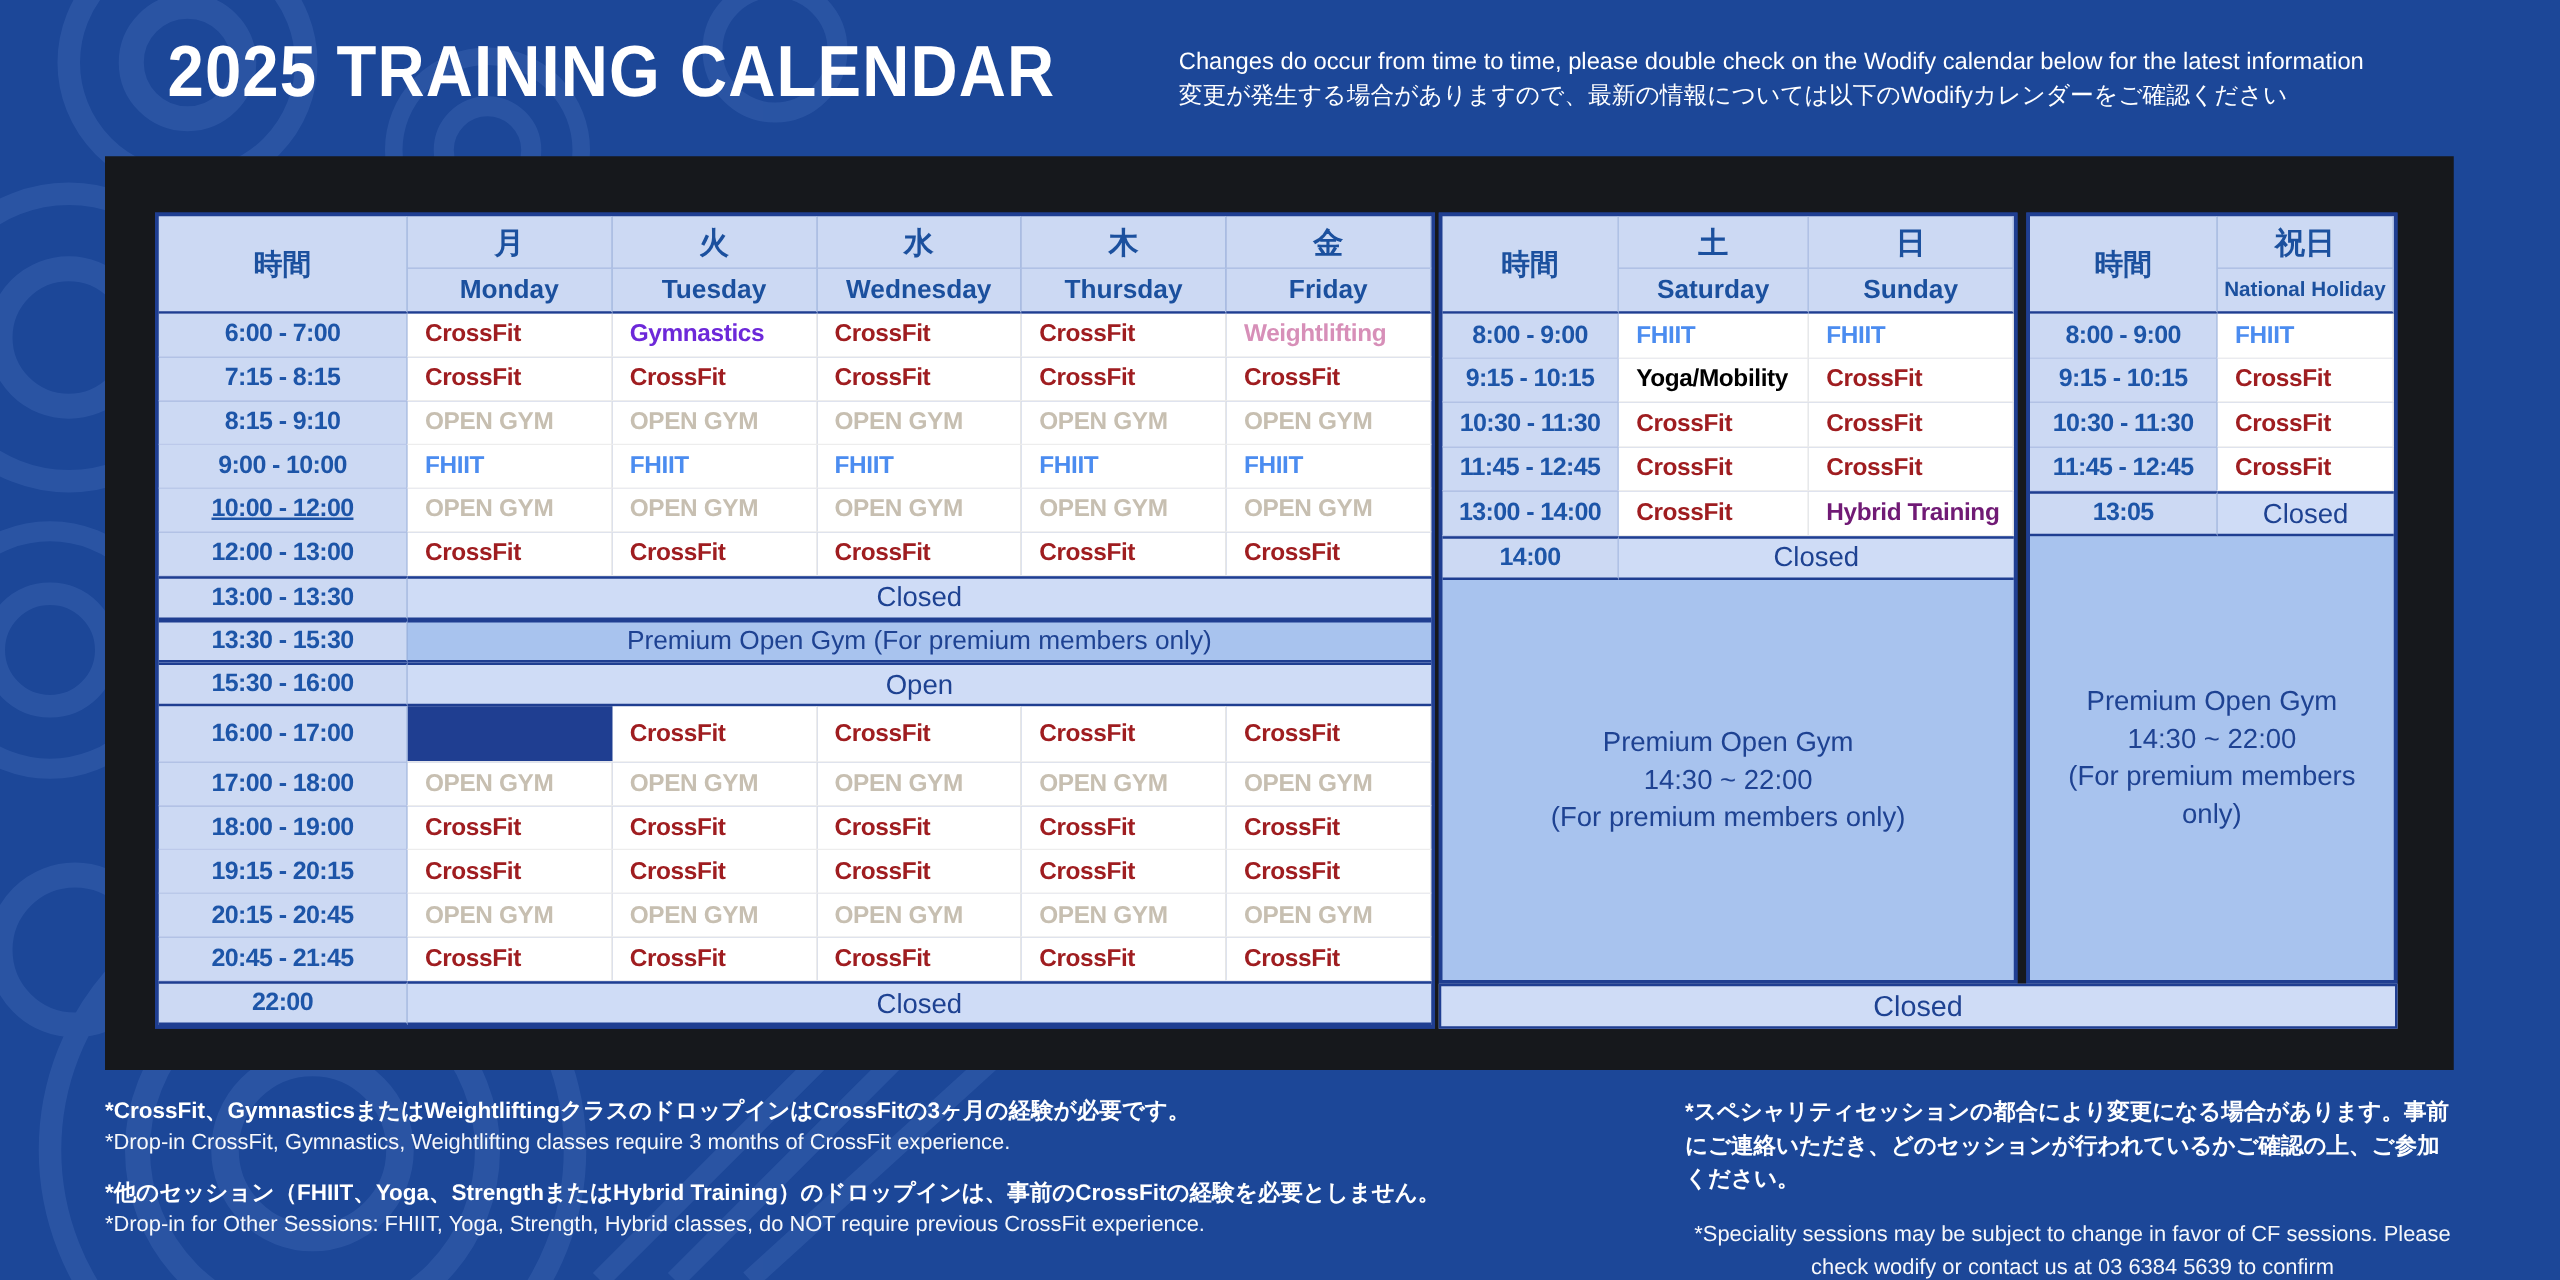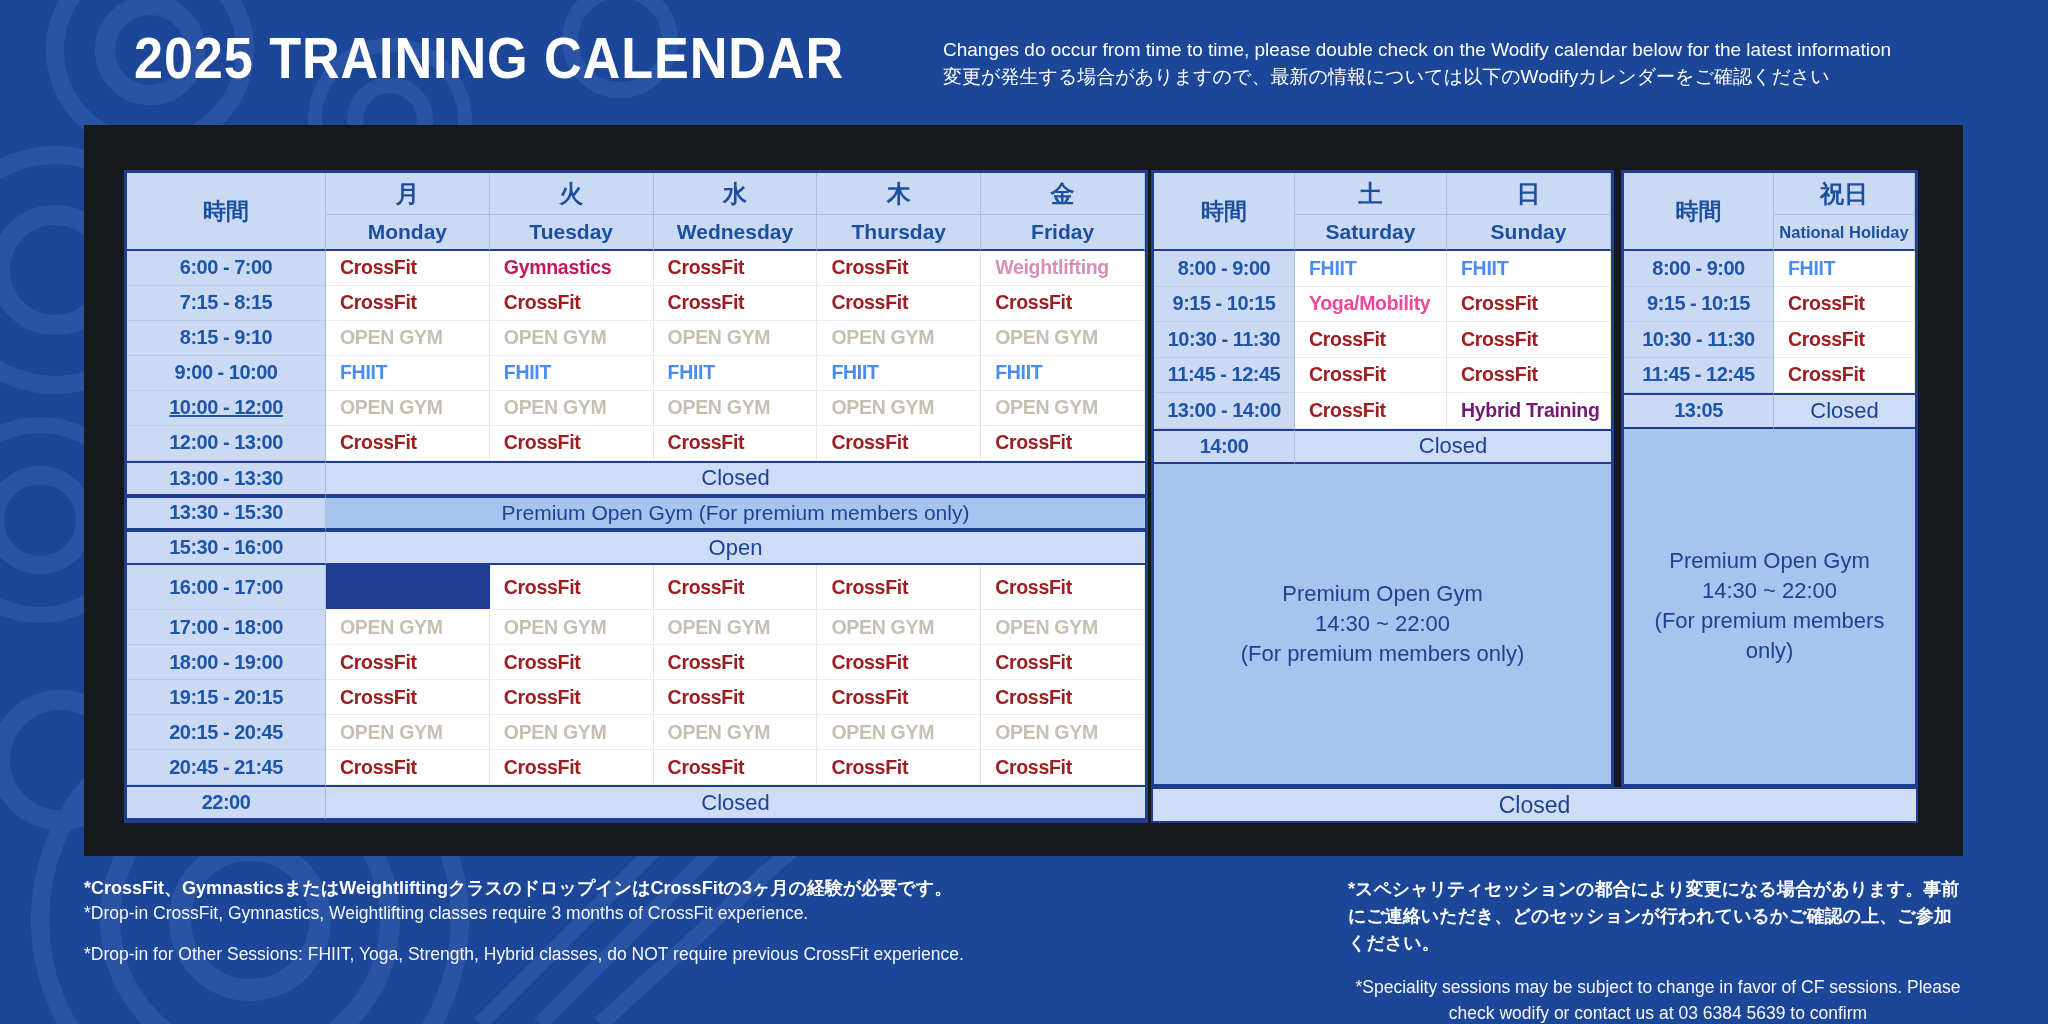--- a/index.html
+++ b/index.html
@@ -87,21 +87,21 @@
       <div class="cell hc kanji" style="grid-area: 1 / 3;">火</div>
       <div class="cell hc en" style="grid-area: 2 / 3;">Tuesday</div>
       <div class="cell hc kanji" style="grid-area: 1 / 4;">水</div>
       <div class="cell hc en" style="grid-area: 2 / 4;">Wednesday</div>
       <div class="cell hc kanji" style="grid-area: 1 / 5;">木</div>
       <div class="cell hc en" style="grid-area: 2 / 5;">Thursday</div>
       <div class="cell hc kanji" style="grid-area: 1 / 6;">金</div>
       <div class="cell hc en" style="grid-area: 2 / 6;">Friday</div>
       <div class="cell tc" style="grid-area: 3 / 1;">6:00 - 7:00</div>
       <div class="cell cc" style="color: rgb(159, 29, 32); grid-area: 3 / 2;">CrossFit</div>
-      <div class="cell cc" style="color: #be185d; grid-area: 3 / 3;">Gymnastics</div>
+      <div class="cell cc" style="color: #6d28d9; grid-area: 3 / 3;">Gymnastics</div>
       <div class="cell cc" style="color: rgb(159, 29, 32); grid-area: 3 / 4;">CrossFit</div>
       <div class="cell cc" style="color: rgb(159, 29, 32); grid-area: 3 / 5;">CrossFit</div>
       <div class="cell cc" style="color: rgb(215, 143, 184); grid-area: 3 / 6;">Weightlifting</div>
       <div class="cell tc" style="grid-area: 4 / 1;">7:15 - 8:15</div>
       <div class="cell cc" style="color: rgb(159, 29, 32); grid-area: 4 / 2;">CrossFit</div>
       <div class="cell cc" style="color: rgb(159, 29, 32); grid-area: 4 / 3;">CrossFit</div>
       <div class="cell cc" style="color: rgb(159, 29, 32); grid-area: 4 / 4;">CrossFit</div>
       <div class="cell cc" style="color: rgb(159, 29, 32); grid-area: 4 / 5;">CrossFit</div>
       <div class="cell cc" style="color: rgb(159, 29, 32); grid-area: 4 / 6;">CrossFit</div>
       <div class="cell tc" style="grid-area: 5 / 1;">8:15 - 9:10</div>
@@ -176,21 +176,21 @@
   <div id="weekend" class="sect">
       <div class="cell hc time-h" style="grid-area: 1 / 1 / 3;">時間</div>
       <div class="cell hc kanji" style="grid-area: 1 / 2;">土</div>
       <div class="cell hc en" style="grid-area: 2 / 2;">Saturday</div>
       <div class="cell hc kanji" style="grid-area: 1 / 3;">日</div>
       <div class="cell hc en" style="grid-area: 2 / 3;">Sunday</div>
       <div class="cell tc" style="grid-area: 3 / 1;">8:00 - 9:00</div>
       <div class="cell cc" style="color: rgb(75, 140, 240); grid-area: 3 / 2;">FHIIT</div>
       <div class="cell cc" style="color: rgb(75, 140, 240); grid-area: 3 / 3;">FHIIT</div>
       <div class="cell tc" style="grid-area: 4 / 1;">9:15 - 10:15</div>
-      <div class="cell cc" style="color: #ec4899; grid-area: 4 / 2; text-align: center;">Yoga/Mobility</div>
+      <div class="cell cc" style="color: #000000; grid-area: 4 / 2; text-align: center;">Yoga/Mobility</div>
       <div class="cell cc" style="color: rgb(159, 29, 32); grid-area: 4 / 3;">CrossFit</div>
       <div class="cell tc" style="grid-area: 5 / 1;">10:30 - 11:30</div>
       <div class="cell cc" style="color: rgb(159, 29, 32); grid-area: 5 / 2;">CrossFit</div>
       <div class="cell cc" style="color: rgb(159, 29, 32); grid-area: 5 / 3;">CrossFit</div>
       <div class="cell tc" style="grid-area: 6 / 1;">11:45 - 12:45</div>
       <div class="cell cc" style="color: rgb(159, 29, 32); grid-area: 6 / 2;">CrossFit</div>
       <div class="cell cc" style="color: rgb(159, 29, 32); grid-area: 6 / 3;">CrossFit</div>
       <div class="cell tc" style="grid-area: 7 / 1;">13:00 - 14:00</div>
       <div class="cell cc" style="color: rgb(159, 29, 32); grid-area: 7 / 2;">CrossFit</div>
       <div class="cell cc" style="color: #701a75; grid-area: 7 / 3;">Hybrid Training</div>
@@ -225,19 +225,20 @@
     </div>
   <div class="closed-bar">
     <span>Closed</span>
   </div>
 </div>
 
 <div class="fnotes-left">
   <div class="fn-jp">*CrossFit、GymnasticsまたはWeightliftingクラスのドロップインはCrossFitの3ヶ月の経験が必要です。</div>
   <div class="fn-en">*Drop-in CrossFit, Gymnastics, Weightlifting classes require 3 months of CrossFit experience.</div>
   <div class="fn-gap"></div>
+  <div class="fn-jp">*他のセッション（FHIIT、Yoga、StrengthまたはHybrid Training）のドロップインは、事前のCrossFitの経験を必要としません。</div>
   <div class="fn-en">*Drop-in for Other Sessions: FHIIT, Yoga, Strength, Hybrid classes, do NOT require previous CrossFit experience.</div>
 </div>
 
 <div class="fnotes-right">
   <div class="fn-jp">*スペシャリティセッションの都合により変更になる場合があります。事前にご連絡いただき、どのセッションが行われているかご確認の上、ご参加ください。</div>
   <div class="fn-en">*Speciality sessions may be subject to change in favor of CF sessions. Please check wodify or contact us at 03 6384 5639 to confirm</div>
 </div>
 
 </body></html>

